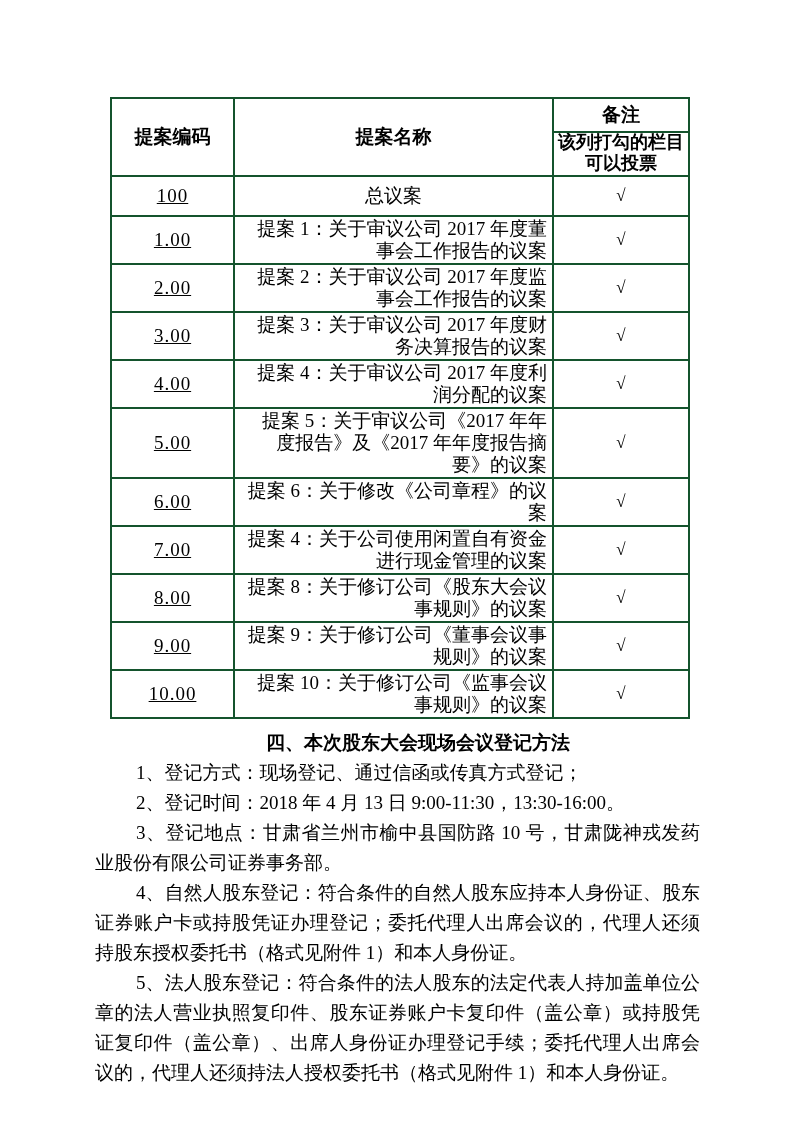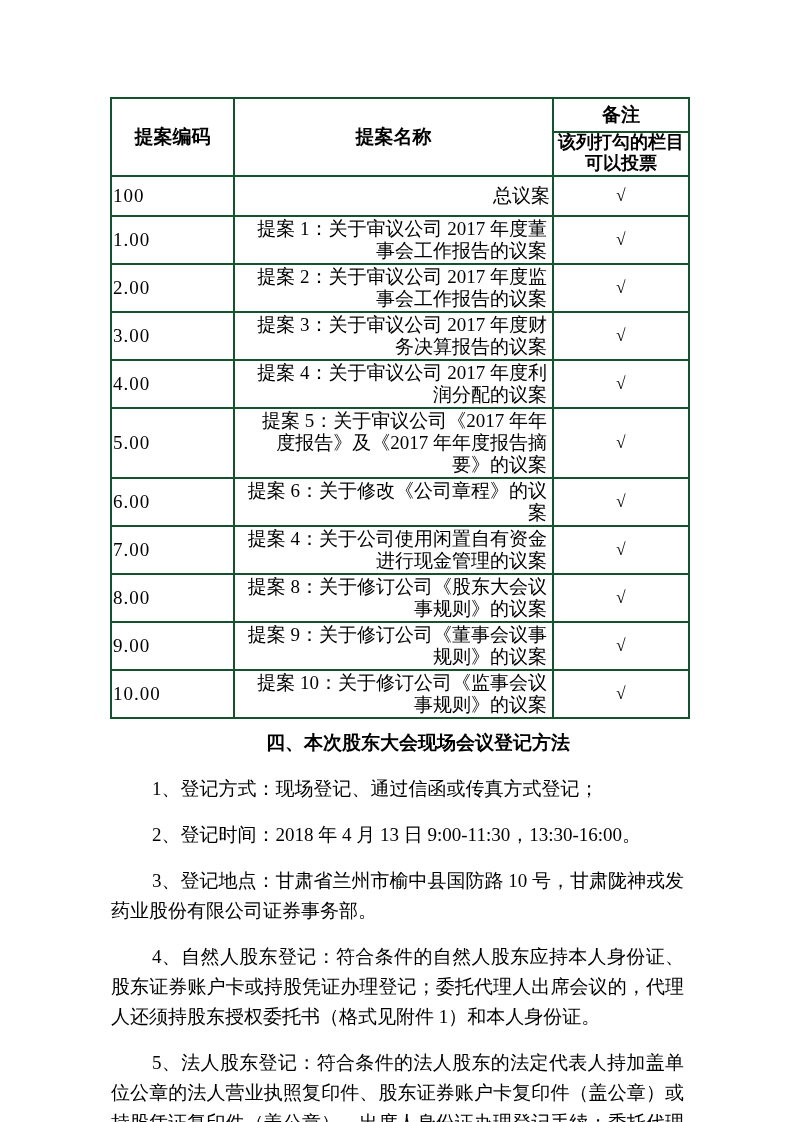--- a/index.html
+++ b/index.html
@@ -37,47 +37,49 @@
   .proposal-table th.sub {
     font-size: 18px;
     line-height: 21px;
     padding: 0 1px;
     font-family: Liberation Mono, monospace;
   }
   .proposal-table td {
     font-size: 19px;
   }
   td.code {
+    text-align: center;
     letter-spacing: 1px;
+    text-decoration: underline;
   }
   td.name {
     text-align: right;
     padding: 1px 5px 1px 9px;
     line-height: 22px;
   }
   td.name.center {
-    text-align: right;
+    text-align: center;
     padding: 1px 2px;
   }
   td.check {
     text-align: center;
     font-size: 17px;
   }
   .section-heading {
     font-size: 19px;
     font-weight: bold;
     line-height: 30px;
     margin: 9px 0 0 0;
     text-indent: 41px;
     text-align: center;
   }
   .para {
     font-size: 19px;
     line-height: 30px;
-    margin: 16px;
+    margin: 0;
     text-align: justify;
     text-indent: 41px;
   }
 </style>
 </head>
 <body>
 
 <div class="page">
   <div class="content">
 

